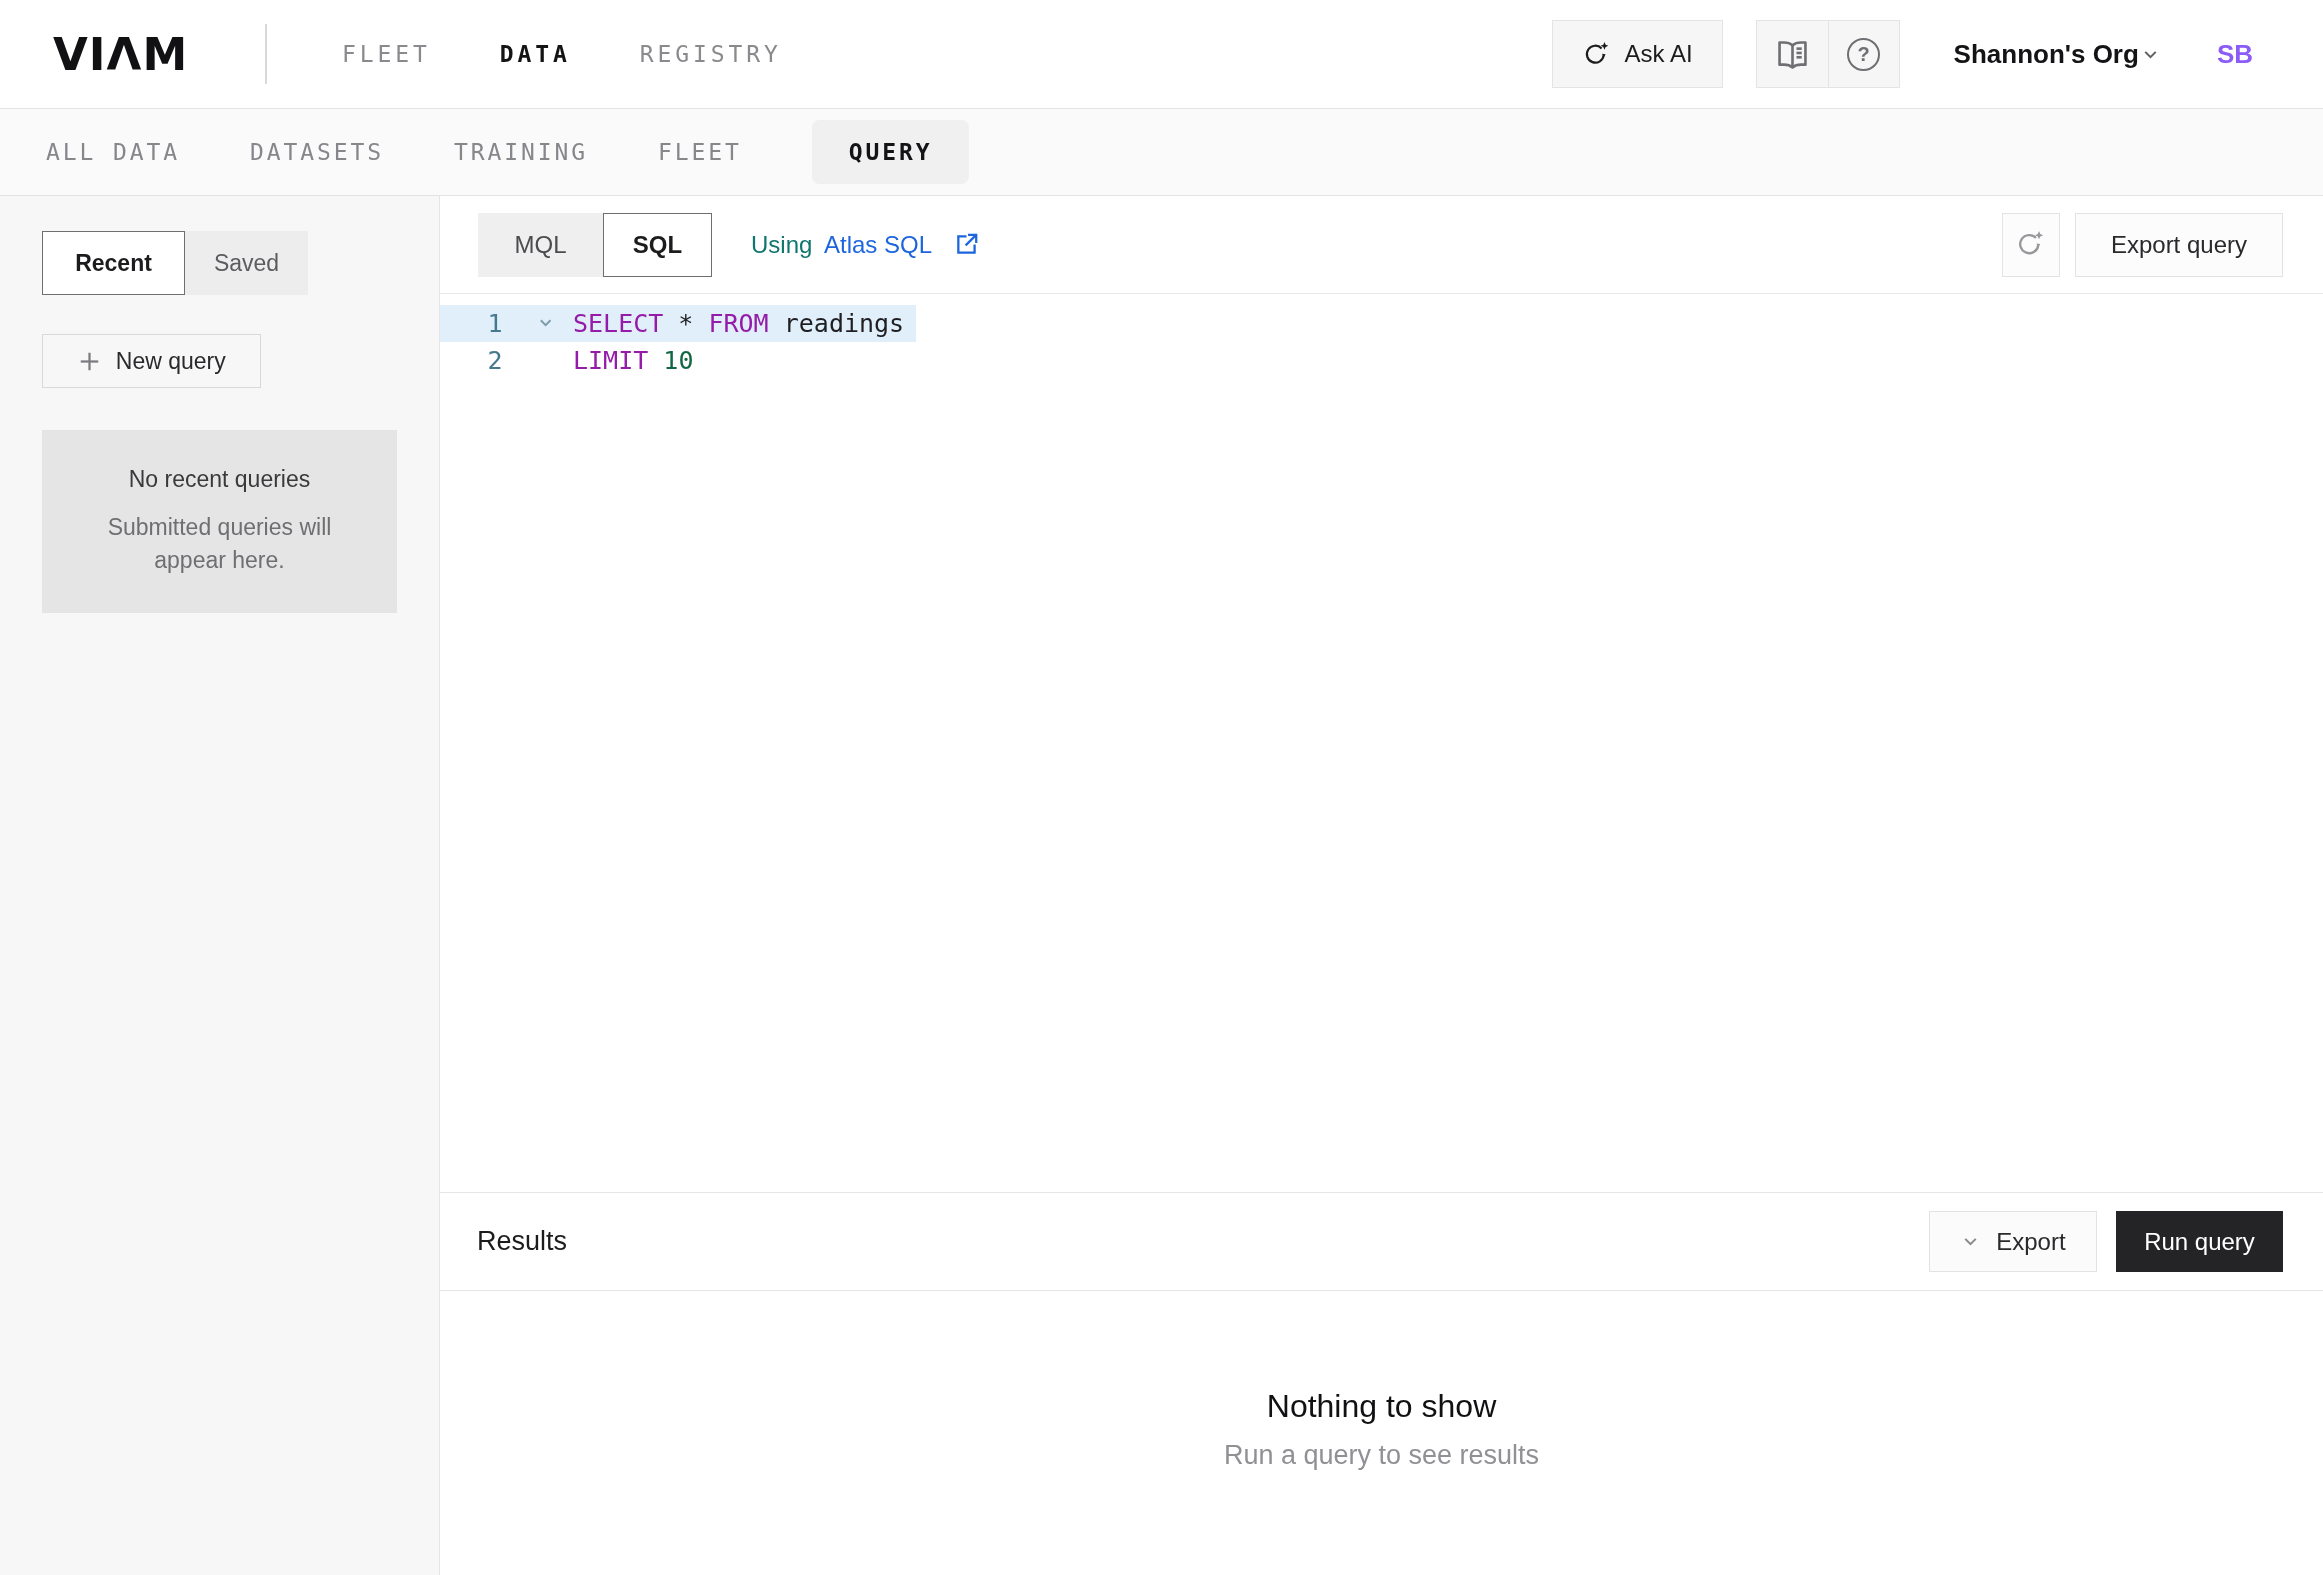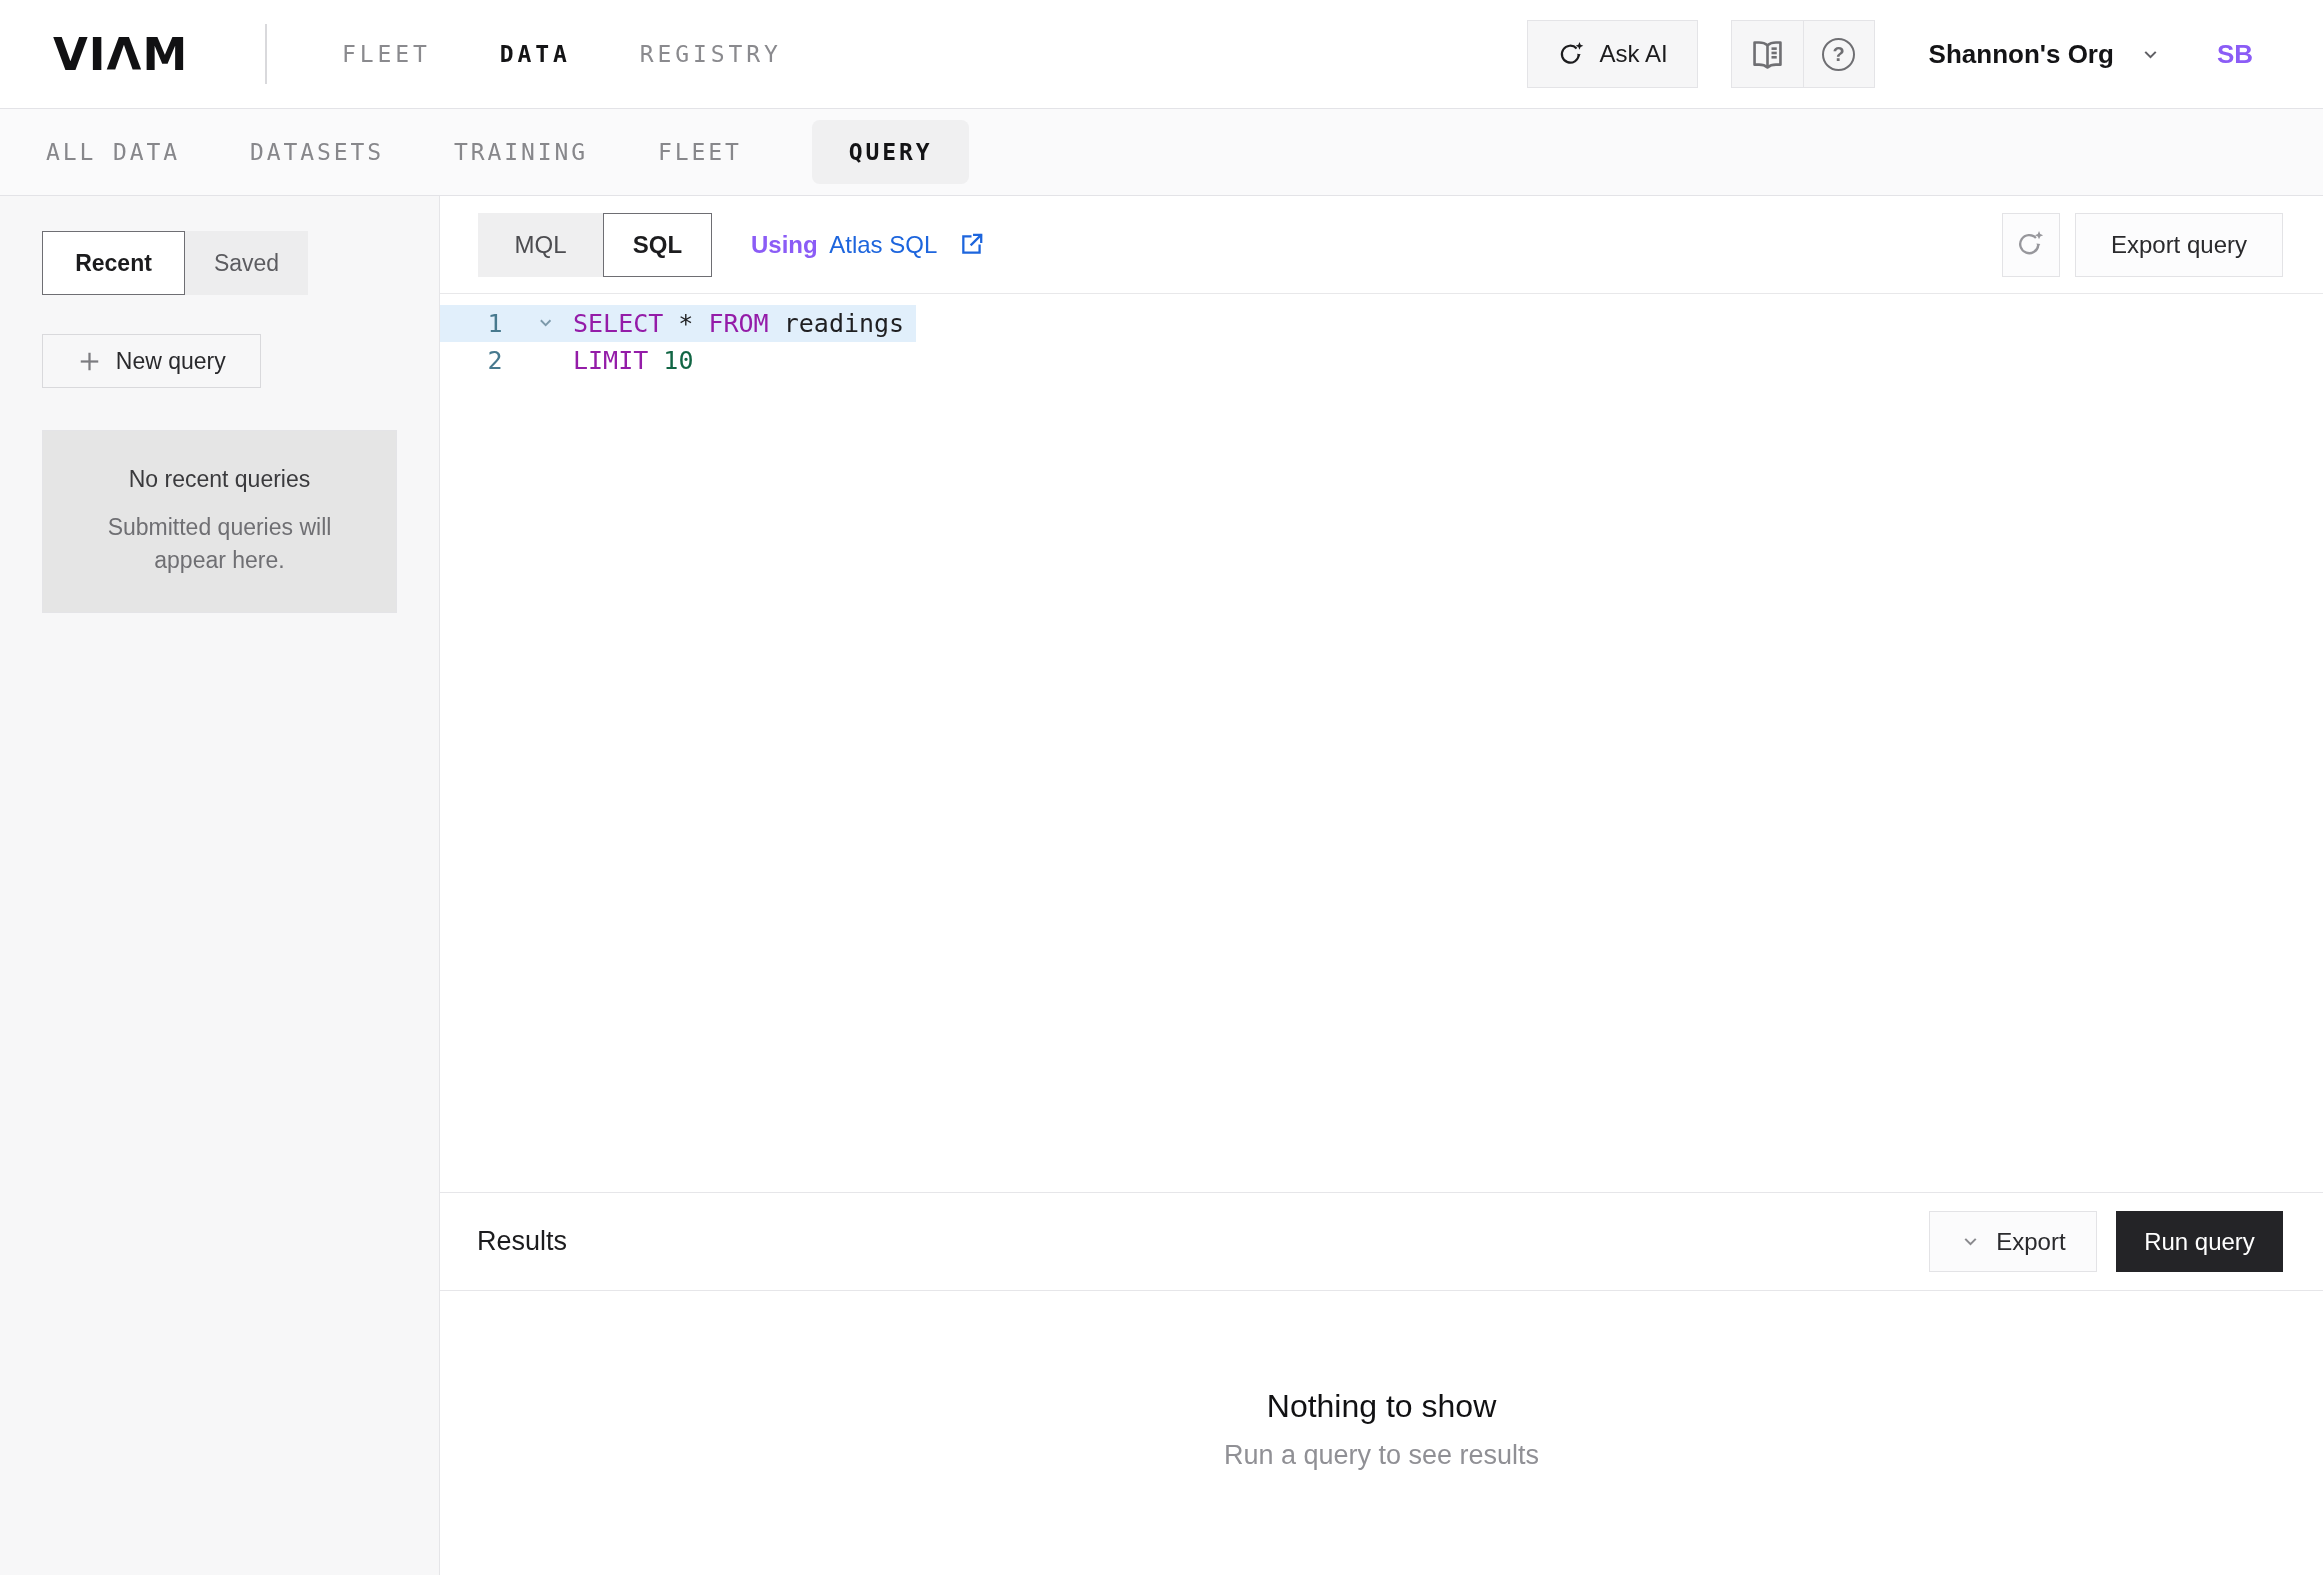--- a/index.html
+++ b/index.html
@@ -17,21 +17,21 @@
   .top-nav-item.active { color:#141416; font-weight:700; }
   .header-right { margin-left:auto; display:flex; align-items:center; }
   .ask-ai-btn { height:68px; padding:0 29px; background:#f6f6f7; border:1.4px solid #e4e4e7;
                 display:flex; align-items:center; gap:13.5px; font-size:24px; color:#1c1c1e; cursor:pointer; }
   .icon-group { display:flex; margin-left:33px; border:1.4px solid #e4e4e7; background:#f6f6f7; height:68px; }
   .icon-cell { width:71px; display:flex; align-items:center; justify-content:center; cursor:pointer; color:#6f6f73; }
   .icon-cell + .icon-cell { border-left:1.4px solid #e4e4e7; }
   .circle-q { width:33px; height:33px; border:2.4px solid #6f6f73; border-radius:50%;
               display:flex; align-items:center; justify-content:center;
               font-size:20px; font-weight:700; color:#6f6f73; }
-  .org-switcher { margin-left:54px; display:flex; align-items:center; gap:26px; cursor:pointer; }
+  .org-switcher { margin-left:54px; display:flex; align-items:center; gap:1px; cursor:pointer; }
   .org-name { font-size:26px; font-weight:700; color:#141416; }
   .avatar { margin-left:56px; font-size:26px; font-weight:700; color:#8b5cf6; cursor:pointer; }
 
   
   .tabstrip { height:88px; background:#fafafb; border-top:1.4px solid #e3e3e7; border-bottom:1.4px solid #e3e3e7;
               display:flex; align-items:center; padding-left:46px; gap:70px; }
   .tab { font-family:"DejaVu Sans Mono", monospace; font-size:23px; letter-spacing:2.9px;
          color:#87878b; cursor:pointer; }
   .tab.active { color:#141416; font-weight:700; background:#f0f0f1; border-radius:7.7px;
                 padding:19.3px 37px; }
@@ -60,21 +60,21 @@
   .sidebar-empty-sub { font-size:23px; color:#6f6f73; line-height:33px; }
 
   
   .query-toolbar { height:98px; border-bottom:1.4px solid #e8e8ea; display:flex; align-items:center;
                    padding:0 40px 0 38px; }
   .mode-seg { display:flex; }
   .mode { height:64px; display:flex; align-items:center; justify-content:center; font-size:24px; cursor:pointer; }
   .mode.inactive { background:#efeff0; color:#4c4c50; width:125px; }
   .mode.active { background:#fff; border:1.9px solid #6e6e73; font-weight:700; color:#1c1c1e; width:109px; }
   .using-wrap { margin-left:39px; display:flex; align-items:center; gap:11.6px; font-size:24px; }
-  .using-label { color:#8b5cf6;font-weight:bold; }
+  .using-label { color:#0f766e; }
   .atlas-link { color:#1d65dd; display:flex; align-items:flex-start; gap:22px; cursor:pointer; }
   .toolbar-right { margin-left:auto; display:flex; align-items:center; gap:15.4px; }
   .ai-refresh-btn { width:58px; height:64px; border:1.4px solid #e3e3e6; background:#fcfcfd;
                     display:flex; align-items:center; justify-content:center; color:#97979c; cursor:pointer; }
   .export-query-btn { height:64px; padding:0 35px; border:1.4px solid #e3e3e6; background:#fcfcfd;
                       font-size:24px; color:#2a2a2d; display:flex; align-items:center; cursor:pointer; }
 
   
   .editor { flex:1; padding-top:10.6px; font-family:"DejaVu Sans Mono", monospace; font-size:25px;
             cursor:text; overflow:hidden; }

